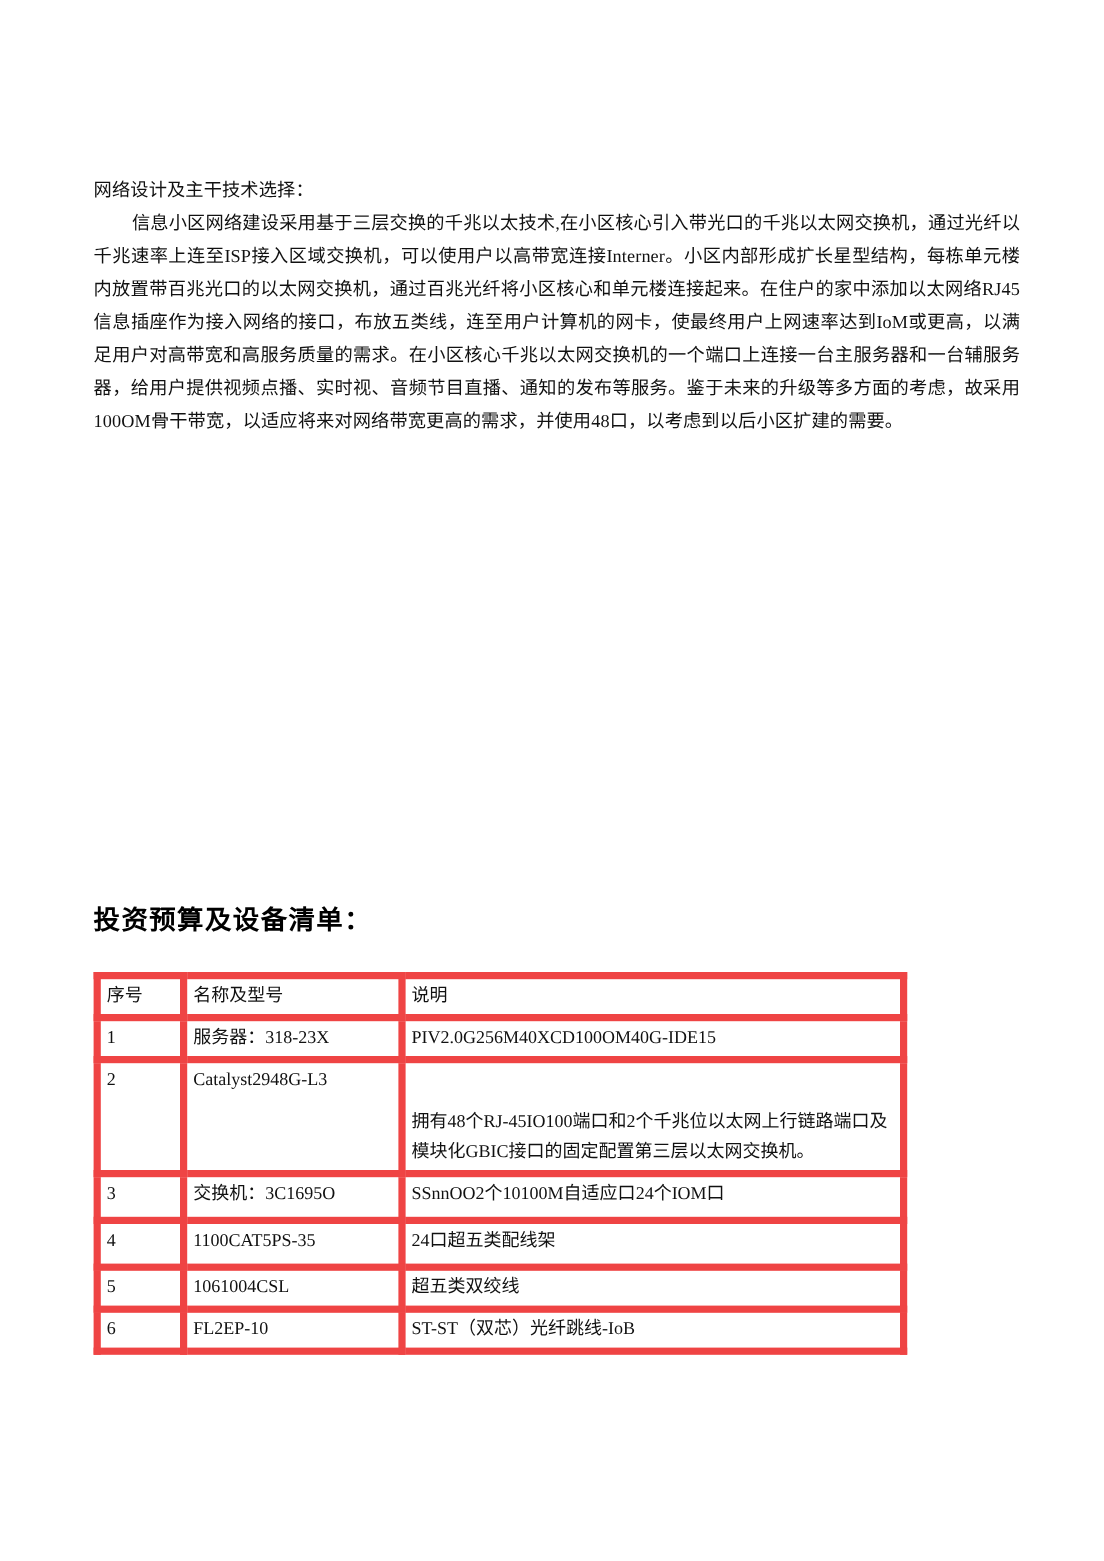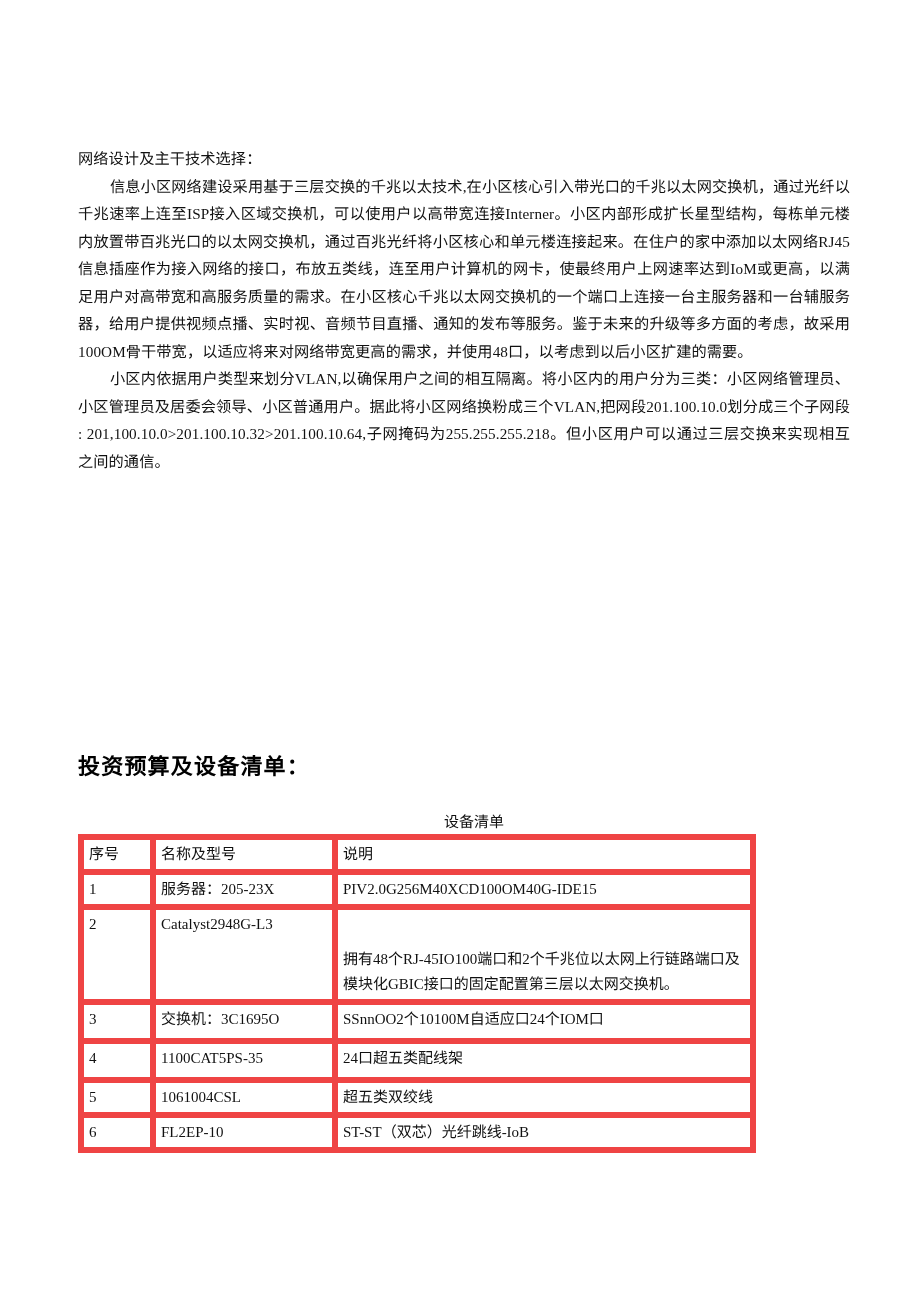--- a/index.html
+++ b/index.html
@@ -113,45 +113,43 @@
   .desc-lines { line-height: 25px; }
 </style>
 </head>
 <body>
 
 <div class="page">
 
   <div class="content">
     <p class="para no-indent">网络设计及主干技术选择：</p>
     <p class="para indent">信息小区网络建设采用基于三层交换的千兆以太技术,在小区核心引入带光口的千兆以太网交换机，通过光纤以千兆速率上连至ISP接入区域交换机，可以使用户以高带宽连接Interner。小区内部形成扩长星型结构，每栋单元楼内放置带百兆光口的以太网交换机，通过百兆光纤将小区核心和单元楼连接起来。在住户的家中添加以太网络RJ45信息插座作为接入网络的接口，布放五类线，连至用户计算机的网卡，使最终用户上网速率达到IoM或更高，以满足用户对高带宽和高服务质量的需求。在小区核心千兆以太网交换机的一个端口上连接一台主服务器和一台辅服务器，给用户提供视频点播、实时视、音频节目直播、通知的发布等服务。鉴于未来的升级等多方面的考虑，故采用100OM骨干带宽，以适应将来对网络带宽更高的需求，并使用48口，以考虑到以后小区扩建的需要。</p>
-    <p class="para indent">小区内依据用户类型来划分VLAN,以确保用户之间的相互隔离。将小区内的用户分为三类：小区网络管理员、小区管理员及居委会领导、小区普通用户。据此将小区网络换粉成三个VLAN,把网段201.100.10.0划分成三个子网段 : 201,100.10.0&gt;201.100.10.32&gt;201.100.10.64,子网掩码为255.255.255.218。但小区用户可以通过三层交换来实现相互之间的通信。</p>
   </div>
 
   <div class="section-heading">投资预算及设备清单：</div>
 
   <div class="table-block">
-    <div class="table-caption">设备清单</div>
 
     <table class="device-table">
       <colgroup>
         <col class="col-no">
         <col class="col-name">
         <col class="col-desc">
       </colgroup>
       <thead>
         <tr class="row-h">
           <th>序号</th>
           <th>名称及型号</th>
           <th>说明</th>
         </tr>
       </thead>
       <tbody>
         <tr class="row-1">
           <td class="cell-no">1</td>
-          <td class="cell-name">服务器：205-23X</td>
+          <td class="cell-name">服务器：318-23X</td>
           <td class="cell-desc">PIV2.0G256M40XCD100OM40G-IDE15</td>
         </tr>
         <tr class="row-2">
           <td class="cell-no">2</td>
           <td class="cell-name">Catalyst2948G-L3</td>
           <td class="cell-desc">
             <div class="desc-lines">拥有48个RJ-45IO100端口和2个千兆位以太网上行链路端口及</div>
             <div class="desc-lines">模块化GBIC接口的固定配置第三层以太网交换机。</div>
           </td>
         </tr>

